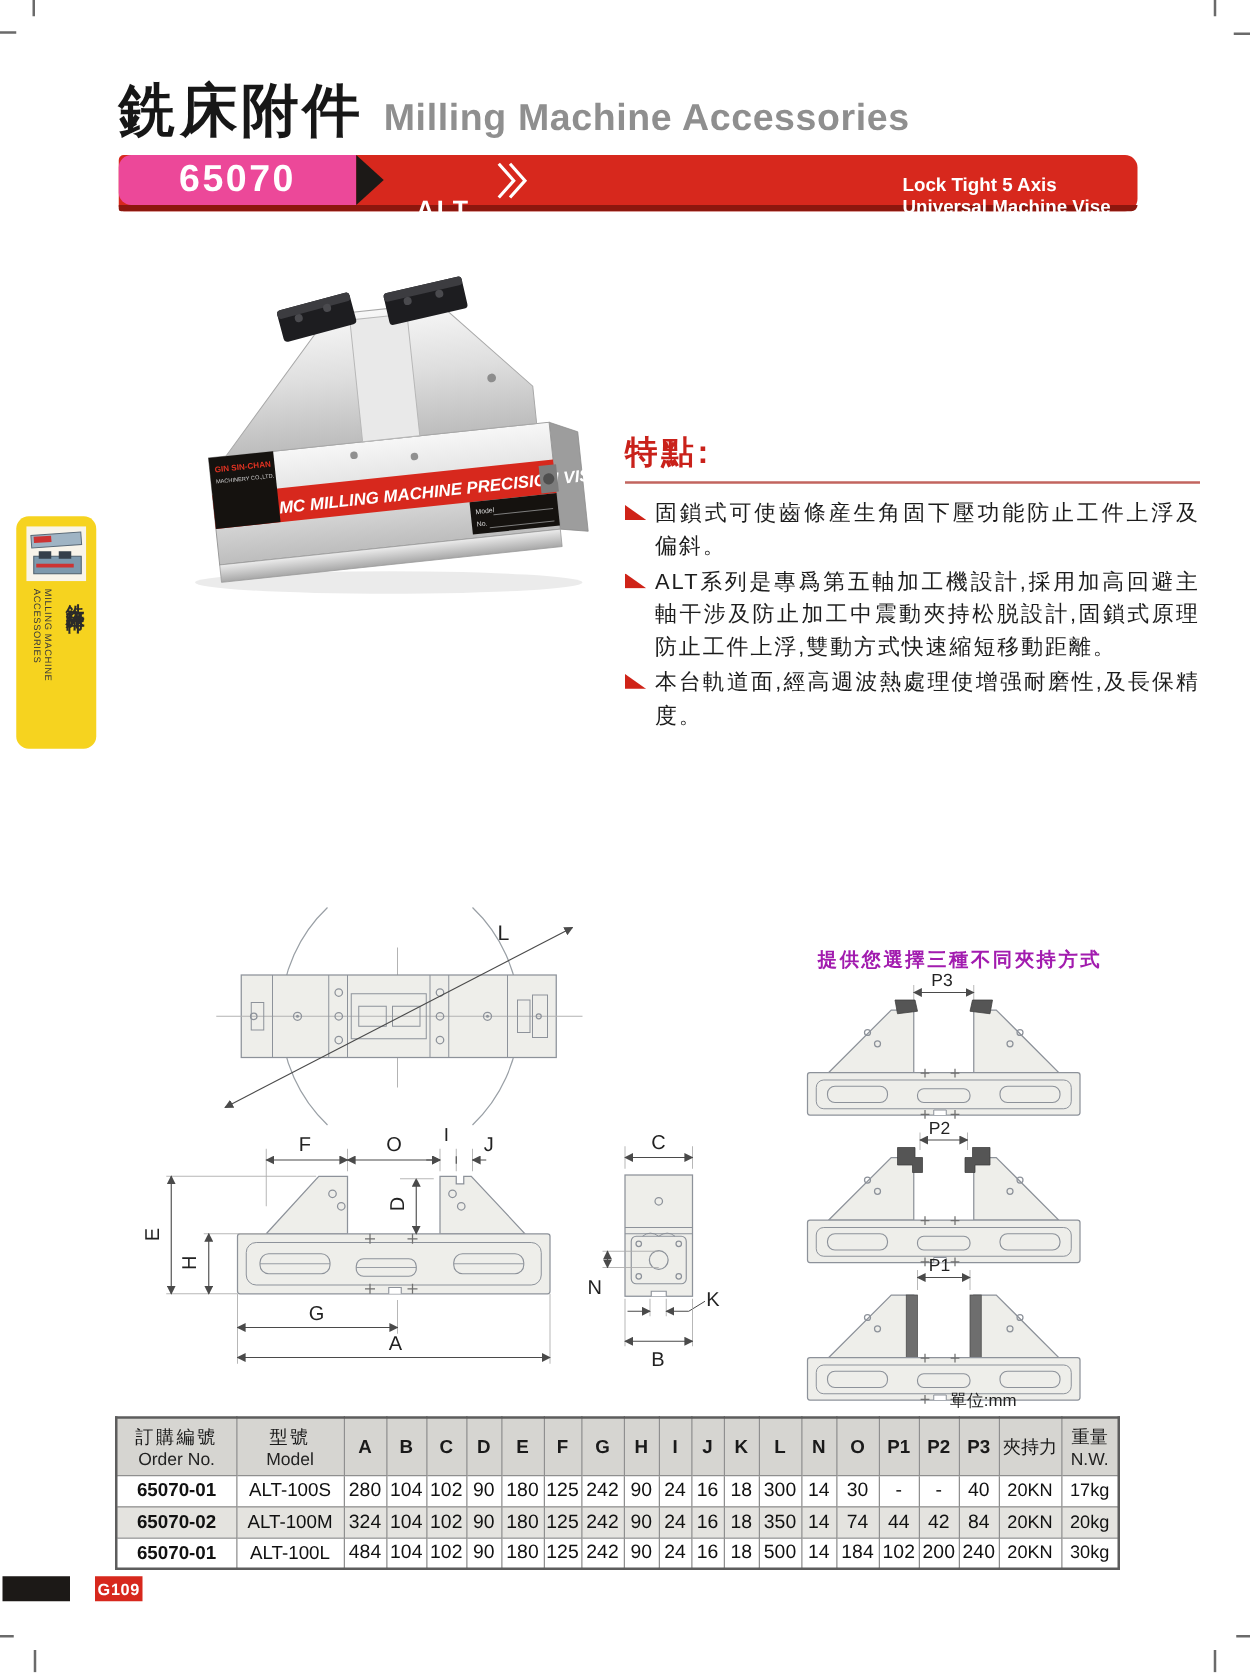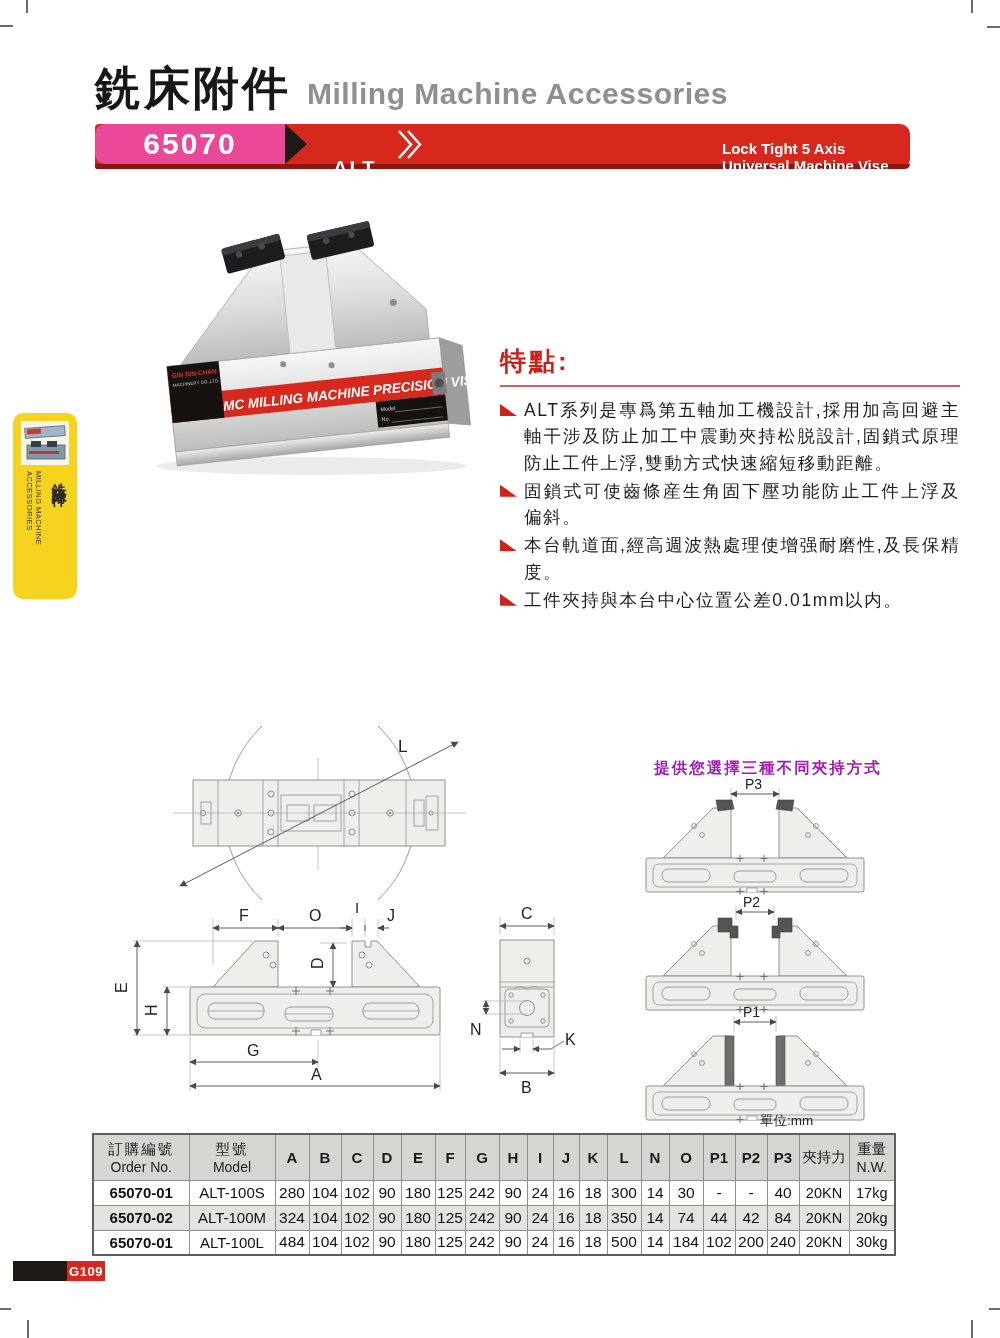--- a/index.html
+++ b/index.html
@@ -68,21 +68,21 @@
   .h-zh { font-size:14.5px; font-weight:normal; letter-spacing:2px; display:block; }
   .h-en { font-size:14px; font-weight:normal; display:block; color:#222; }
   .h-dim { font-size:15px; font-weight:bold; }
   tbody td { font-size:15.5px; height:25px; color:#111; }
   tbody tr.alt td { background:#e4e3df; }
   td.order { font-weight:bold; font-size:15px; }
   td.model { font-size:15px; }
   td.force, td.weight { font-size:14.5px; }
 
   
-  .pgtab { position:absolute; left:13px; top:1261px; height:20px; display:flex; }
+  .pgtab { position:absolute; left:2px; top:1261px; height:20px; display:flex;gap:20px; }
   .pgtab .b { width:54px; height:20px; background:#1c1917; }
   .pgtab .r { width:38px; height:20px; background:#d7281d; color:#fff; font-size:13px;
     font-weight:bold; display:flex; align-items:center; justify-content:center; letter-spacing:0.5px; }
 
   svg text { font-family:"Liberation Sans","DejaVu Sans",sans-serif; }
 </style>
 </head>
 <body>
 
 <div class="page">
@@ -188,24 +188,23 @@
       <line x1="262" y1="241" x2="314" y2="241" stroke="#888" stroke-width="0.7"></line>
 
       <rect x="306" y="196" width="14" height="22" fill="#7c7c7c"></rect>
       <circle cx="313" cy="207" r="4.5" fill="#4f4f4f"></circle>
     </g>
   </svg>
 
   <div class="features">
     <h2>特點:</h2>
     <ul>
+      <li><span class="tri"></span><span>固鎖式可使齒條産生角固下壓功能防止工件上浮及偏斜。</span></li>
       <li><span class="tri"></span><span>ALT系列是專爲第五軸加工機設計,採用加高回避主軸干涉及防止加工中震動夾持松脱設計,固鎖式原理防止工件上浮,雙動方式快速縮短移動距離。</span></li>
-      <li><span class="tri"></span><span>固鎖式可使齒條産生角固下壓功能防止工件上浮及偏斜。</span></li>
       <li><span class="tri"></span><span>本台軌道面,經高週波熱處理使增强耐磨性,及長保精度。</span></li>
-      <li><span class="tri"></span><span>工件夾持與本台中心位置公差0.01mm以内。</span></li>
     </ul>
   </div>
 
   <svg class="drw" style="left:168px;top:720px" width="305" height="185" viewBox="0 0 305 185">
     <path d="M 94,6 A 120 120 0 0 0 94,180" fill="none" stroke="#9aa0a6" stroke-width="1"></path>
     <path d="M 210,6 A 120 120 0 0 1 210,180" fill="none" stroke="#9aa0a6" stroke-width="1"></path>
     <line x1="150" y1="38" x2="150" y2="150" stroke="#b3b3b3" stroke-width="0.8"></line>
     <rect x="25" y="60" width="252" height="66" fill="#eeeeea" stroke="#8d929a" stroke-width="1"></rect>
     <line x1="5" y1="93" x2="298" y2="93" stroke="#b3b3b3" stroke-width="0.8"></line>
     <line x1="50" y1="60" x2="50" y2="126" stroke="#8d929a" stroke-width="0.8"></line>

